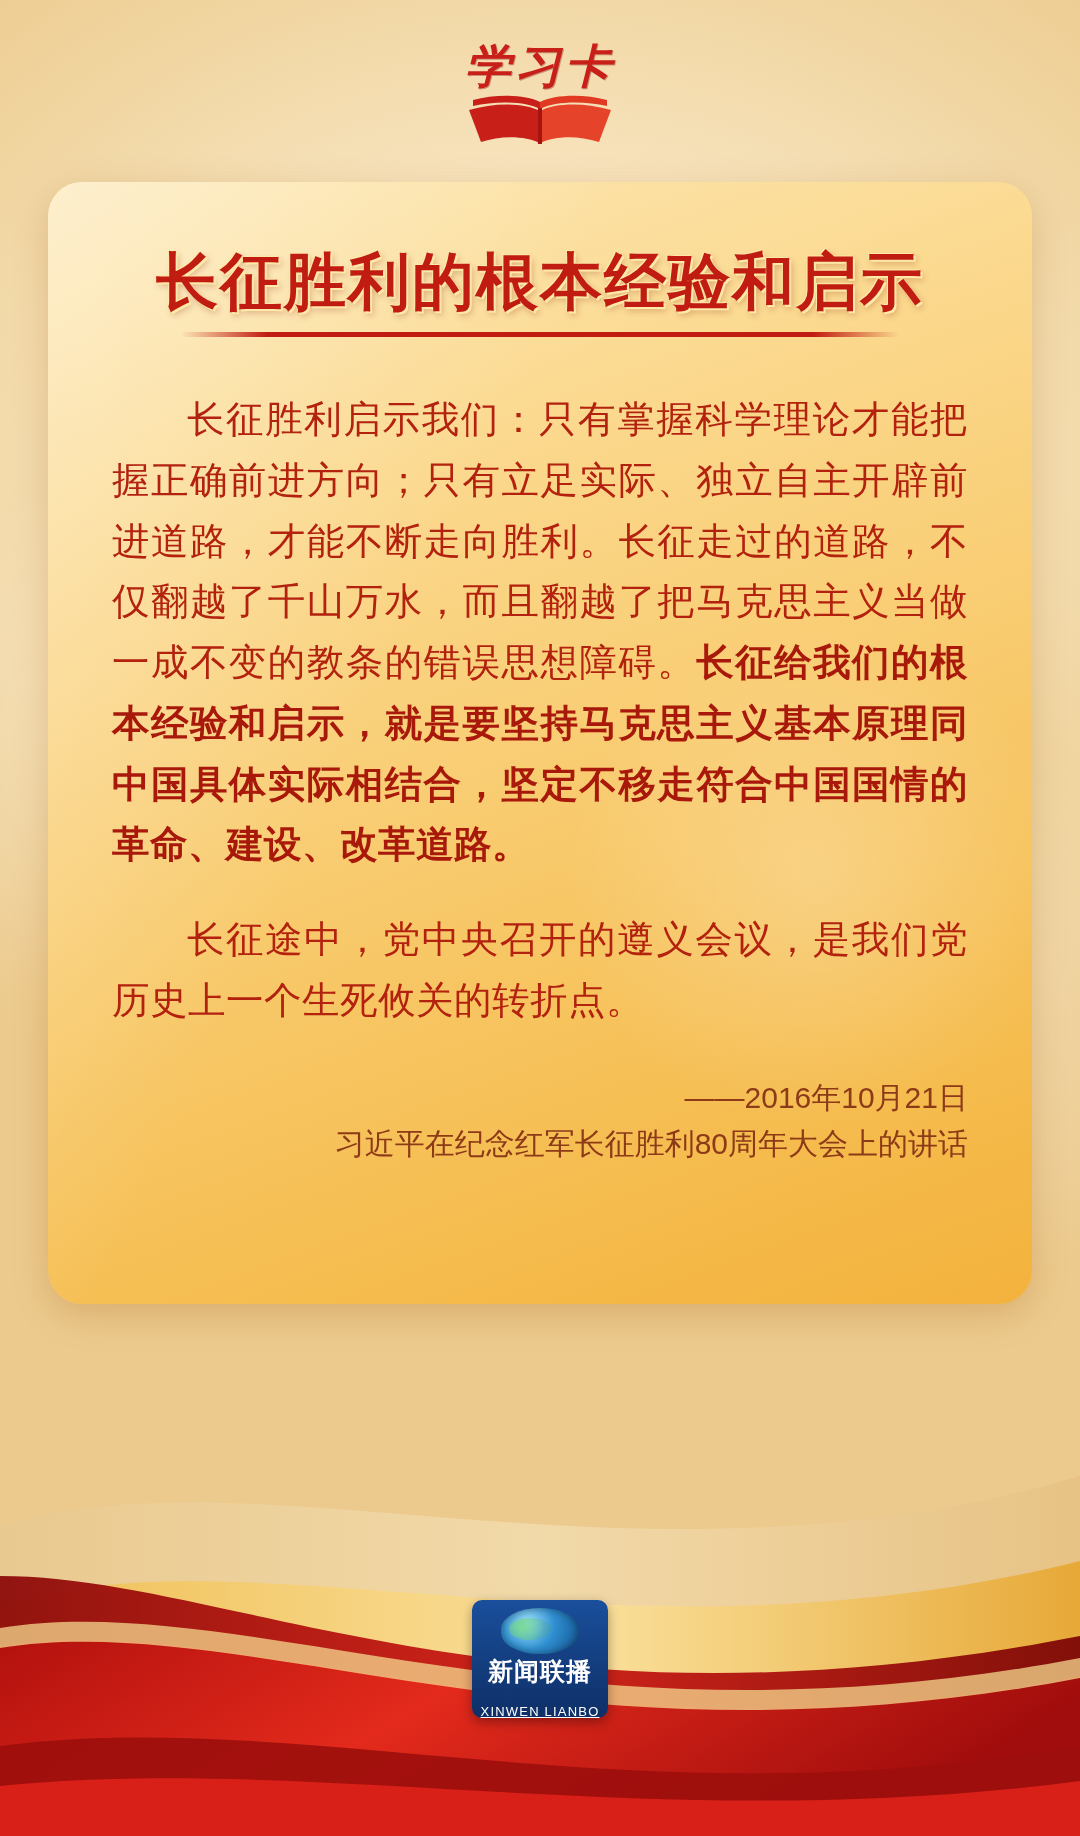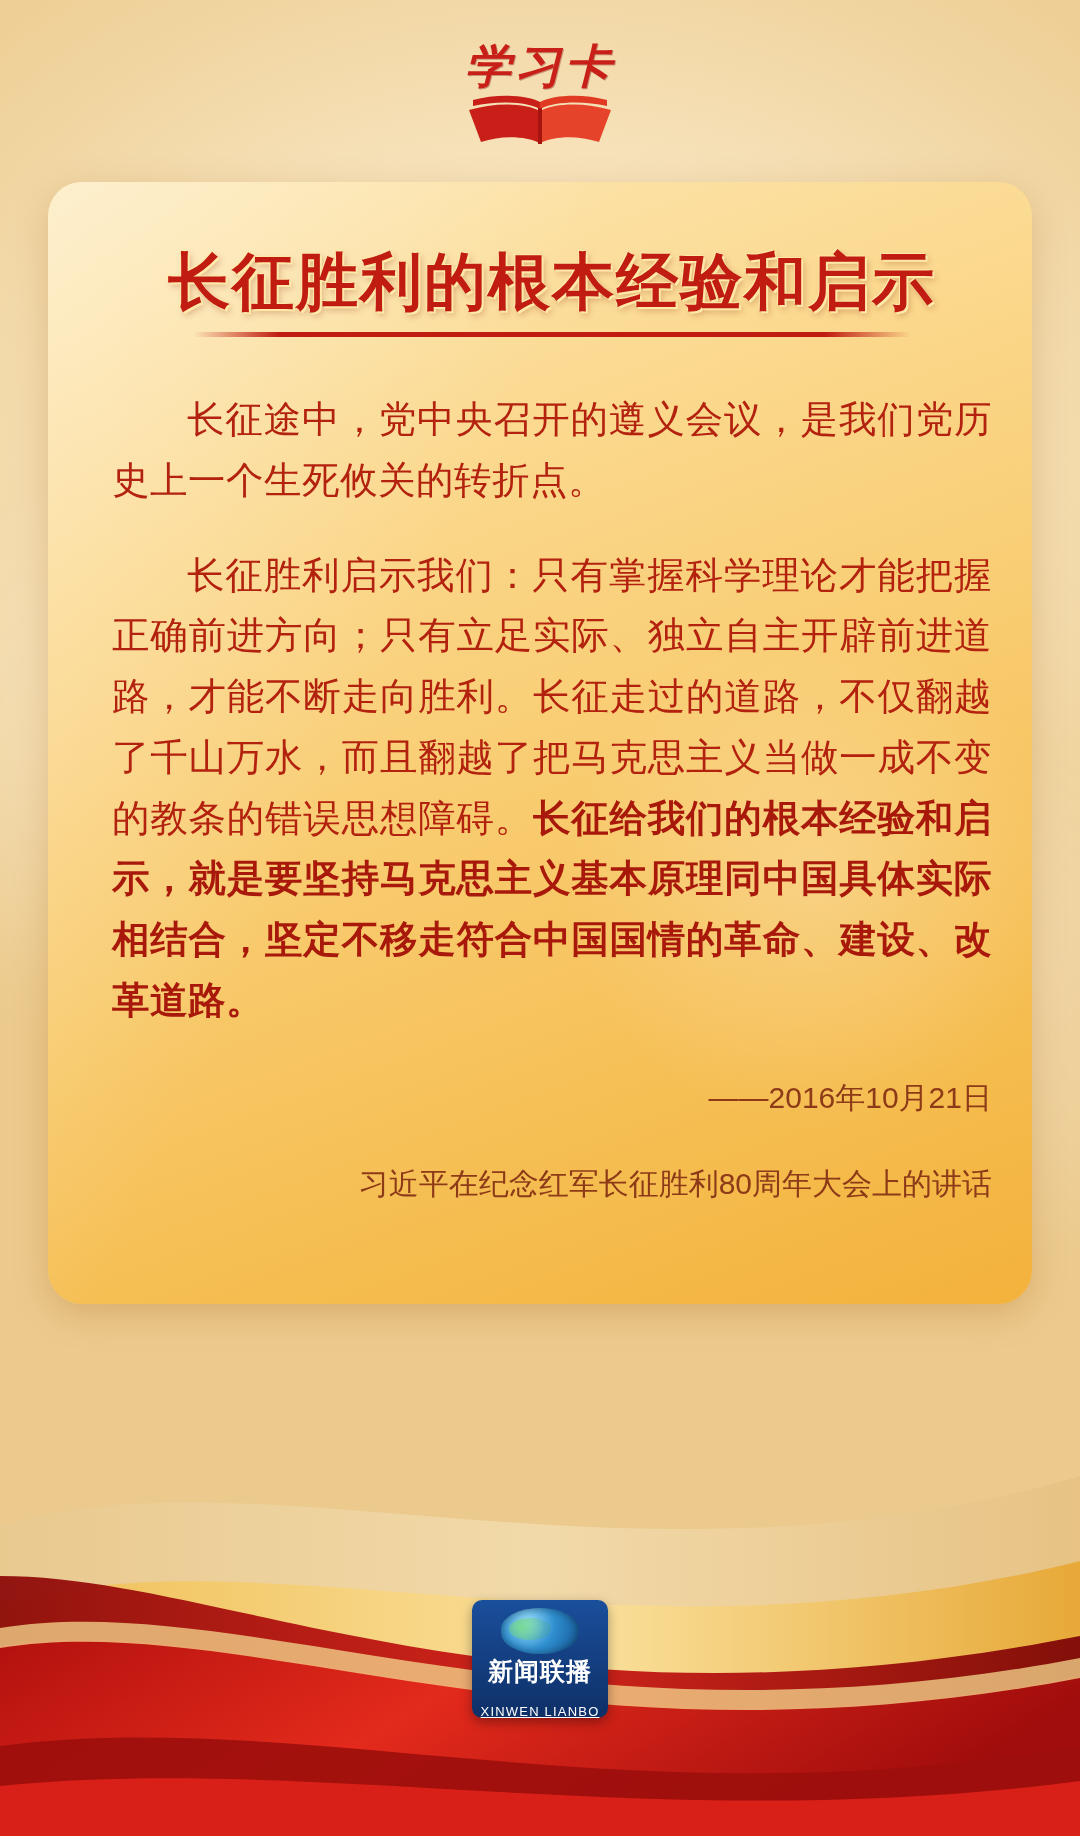--- a/index.html
+++ b/index.html
@@ -74,21 +74,21 @@
     content: "";
     position: absolute;
     inset: 0;
     background:
       linear-gradient(115deg, rgba(255,255,255,0.30) 0%, rgba(255,255,255,0) 38%),
       radial-gradient(circle 360px at 78% 62%, rgba(255,255,255,0.22), rgba(255,255,255,0) 70%);
     pointer-events: none;
   }
   .card-inner {
     position: relative;
-    padding: 56px 40px 0 64px;
+    padding: 56px 64px 0 64px;
     height: 100%;
     box-sizing: border-box;
   }
 
   .headline {
     text-align: center;
     font-family: "Liberation Sans", "DejaVu Sans", sans-serif;
     font-size: 62px;
     font-weight: bold;
     color: #c01c11;
@@ -127,21 +127,21 @@
   }
 
   .attrib {
     margin-top: 44px;
     text-align: right;
     color: #8c3a17;
     font-size: 30px;
     line-height: 1.55;
   }
   .attrib .date { display: block; margin-top: 8px; }
-  .attrib .src { display: block; margin-top: 40px; }
+  .attrib .src { display: block; }
 
   
   .ribbons {
     position: absolute;
     left: 0;
     bottom: 0;
     width: 1080px;
     height: 560px;
     pointer-events: none;
   }
@@ -214,22 +214,22 @@
       <path d="M73 16 L77 16 L77 52 L73 52 Z" fill="#a5140f"></path>
     </svg>
   </div>
 
   <div class="card">
     <div class="card-inner">
       <div class="headline">长征胜利的根本经验和启示</div>
       <div class="headline-underline"></div>
 
       <div class="body-text">
+        <p><span>长征胜利启示我们：只有掌握科学理论才能把握正确前进方向；只有立足实际、独立自主开辟前进道路，才能不断走向胜利。长征走过的道路，不仅翻越了千山万水，而且翻越了把马克思主义当做一成不变的教条的错误思想障碍。</span><b>长征给我们的根本经验和启示，就是要坚持马克思主义基本原理同中国具体实际相结合，坚定不移走符合中国国情的革命、建设、改革道路。</b></p>
         <p>长征途中，党中央召开的遵义会议，是我们党历史上一个生死攸关的转折点。</p>
-        <p><span>长征胜利启示我们：只有掌握科学理论才能把握正确前进方向；只有立足实际、独立自主开辟前进道路，才能不断走向胜利。长征走过的道路，不仅翻越了千山万水，而且翻越了把马克思主义当做一成不变的教条的错误思想障碍。</span><b>长征给我们的根本经验和启示，就是要坚持马克思主义基本原理同中国具体实际相结合，坚定不移走符合中国国情的革命、建设、改革道路。</b></p>
       </div>
 
       <div class="attrib">
         <span class="date">——2016年10月21日</span>
         <span class="src">习近平在纪念红军长征胜利80周年大会上的讲话</span>
       </div>
     </div>
   </div>
 
   <svg class="ribbons" viewBox="0 0 1080 560" preserveAspectRatio="none">

